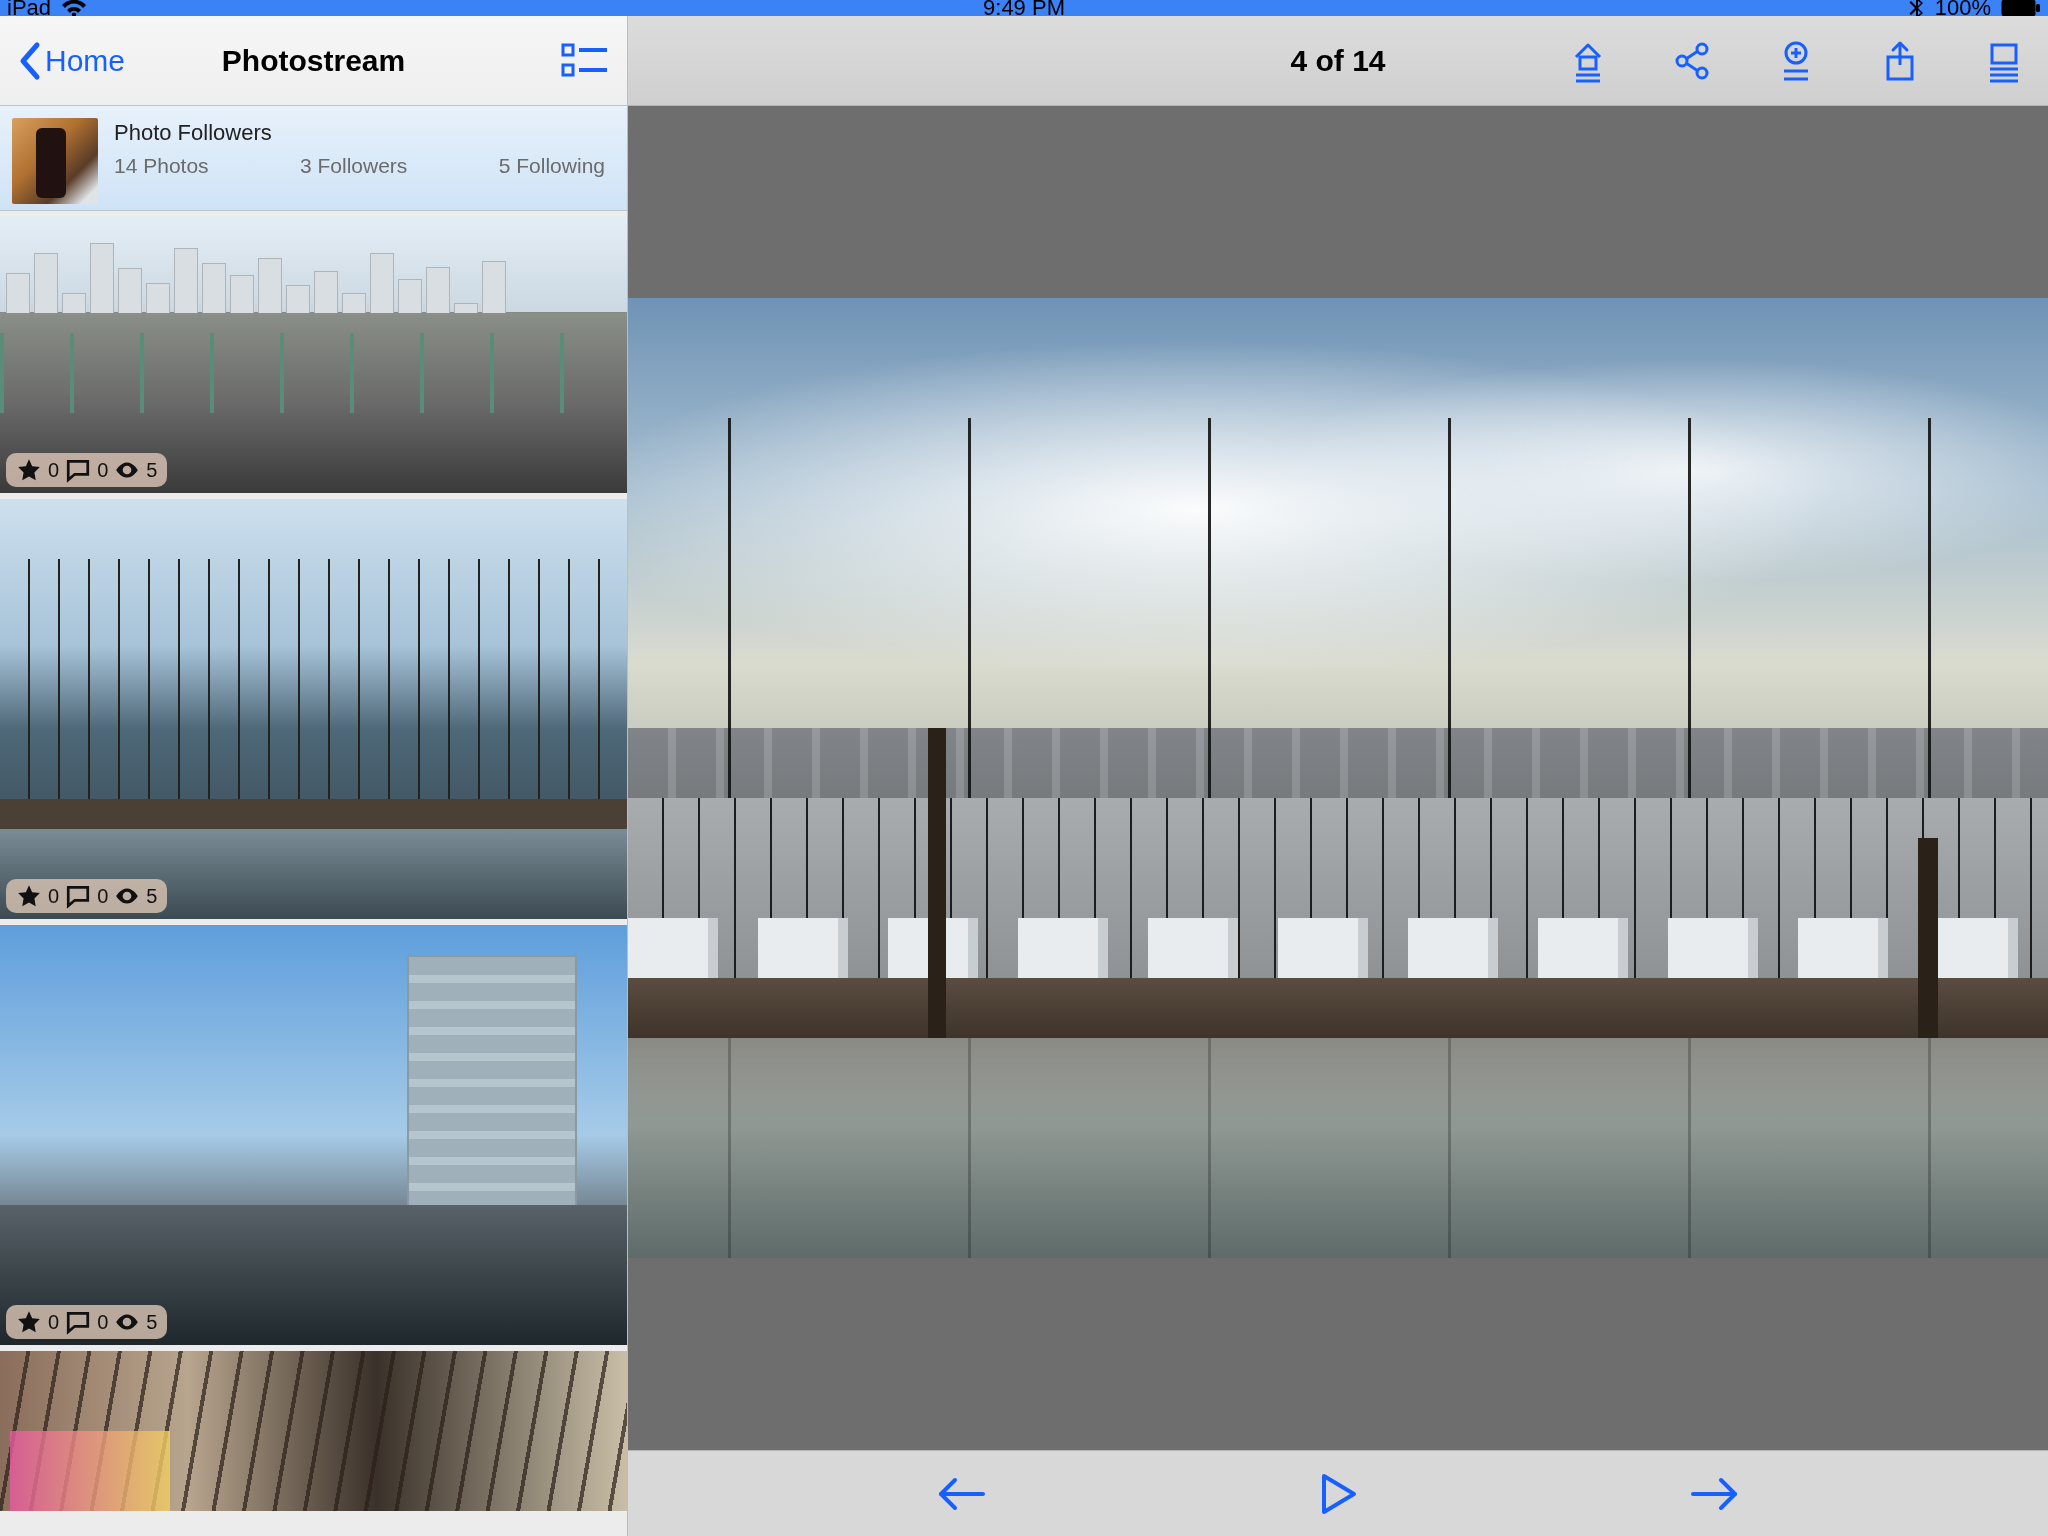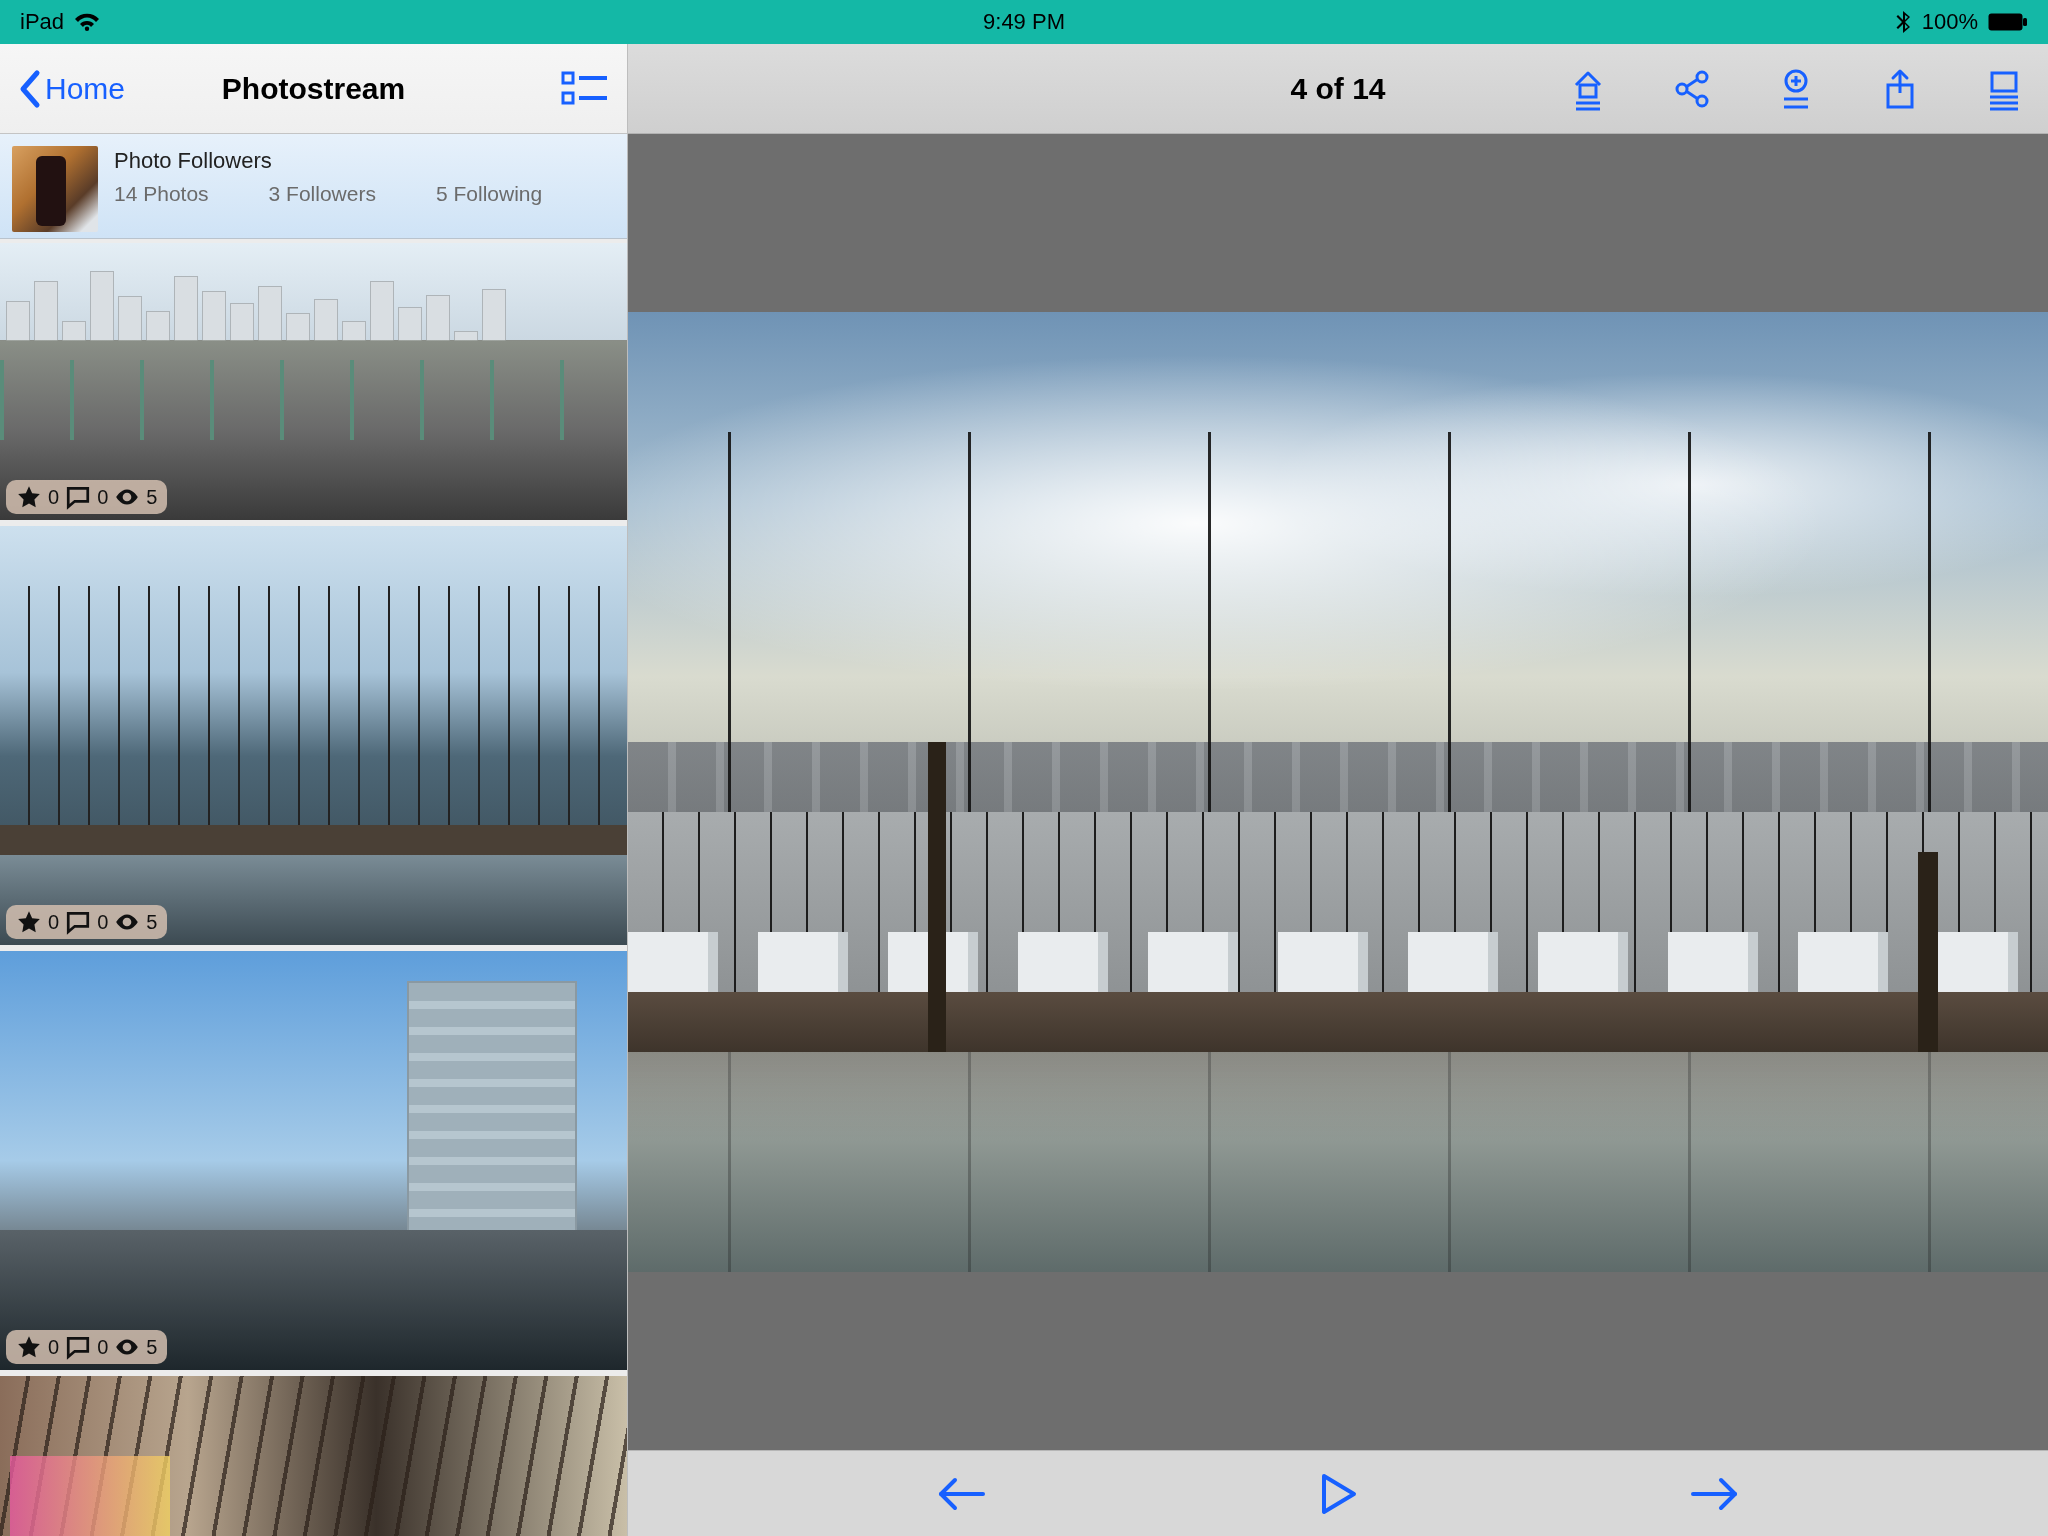--- a/index.html
+++ b/index.html
@@ -1,24 +1,24 @@
 <!DOCTYPE html>
 <html><head>
 <meta charset="utf-8">
 <style>
   * { margin: 0; padding: 0; box-sizing: border-box; }
   html, body { width: 2048px; height: 1536px; overflow: hidden; font-family: -apple-system, "Helvetica Neue", Arial, sans-serif; }
   body { display: flex; flex-direction: column; background:#ccc; }
 
   
   .status-bar {
-    height: 44px;
-    background: #14b8a6;
+    height: 16px;
+    background: #3b82f6;
     display:flex; align-items:center; justify-content:space-between;
-    padding:0 20px;
+    padding:0 7px;
     font-size:22px;
     color:#000;
   }
   .status-left, .status-right { display:flex; align-items:center; gap:10px; }
   .status-center { position:absolute; left:50%; transform:translateX(-50%); font-size:22px; font-weight:500;}
   .wifi-icon, .bt-icon, .batt-icon { display:inline-flex; }
 
   
   .split {
     flex:1;
@@ -74,21 +74,21 @@
     background:linear-gradient(135deg,#d8a060 0%, #b07030 40%, #5a3c28 70%, #e0e4e8 90%);
     position:relative; overflow:hidden;
   }
   .avatar::after{
     content:""; position:absolute; left:24px; top:10px; width:30px; height:70px;
     background:#211; border-radius:6px;
   }
   .profile-info { flex:1; display:flex; flex-direction:column; }
   .profile-username { font-size:30px; font-weight:400; color:#111; }
   .profile-displayname { font-size:22px; color:#222; margin-top:2px; }
-  .profile-stats { display:flex; gap:60px; font-size:21px; color:#6b6b6b; margin-top:8px; padding-right:10px;}
+  .profile-stats { display:flex; gap:60px; font-size:21px; color:#6b6b6b; margin-top:8px; justify-content:space-between; padding-right:10px;}
 
   
   .thumbs { flex:1; overflow:hidden; display:flex; flex-direction:column; gap:6px; background:#ececec; padding-top:4px;}
   .thumb {
     height:420px;
     background:#8aa;
     position:relative;
     margin:0;
     overflow:hidden;
   }

